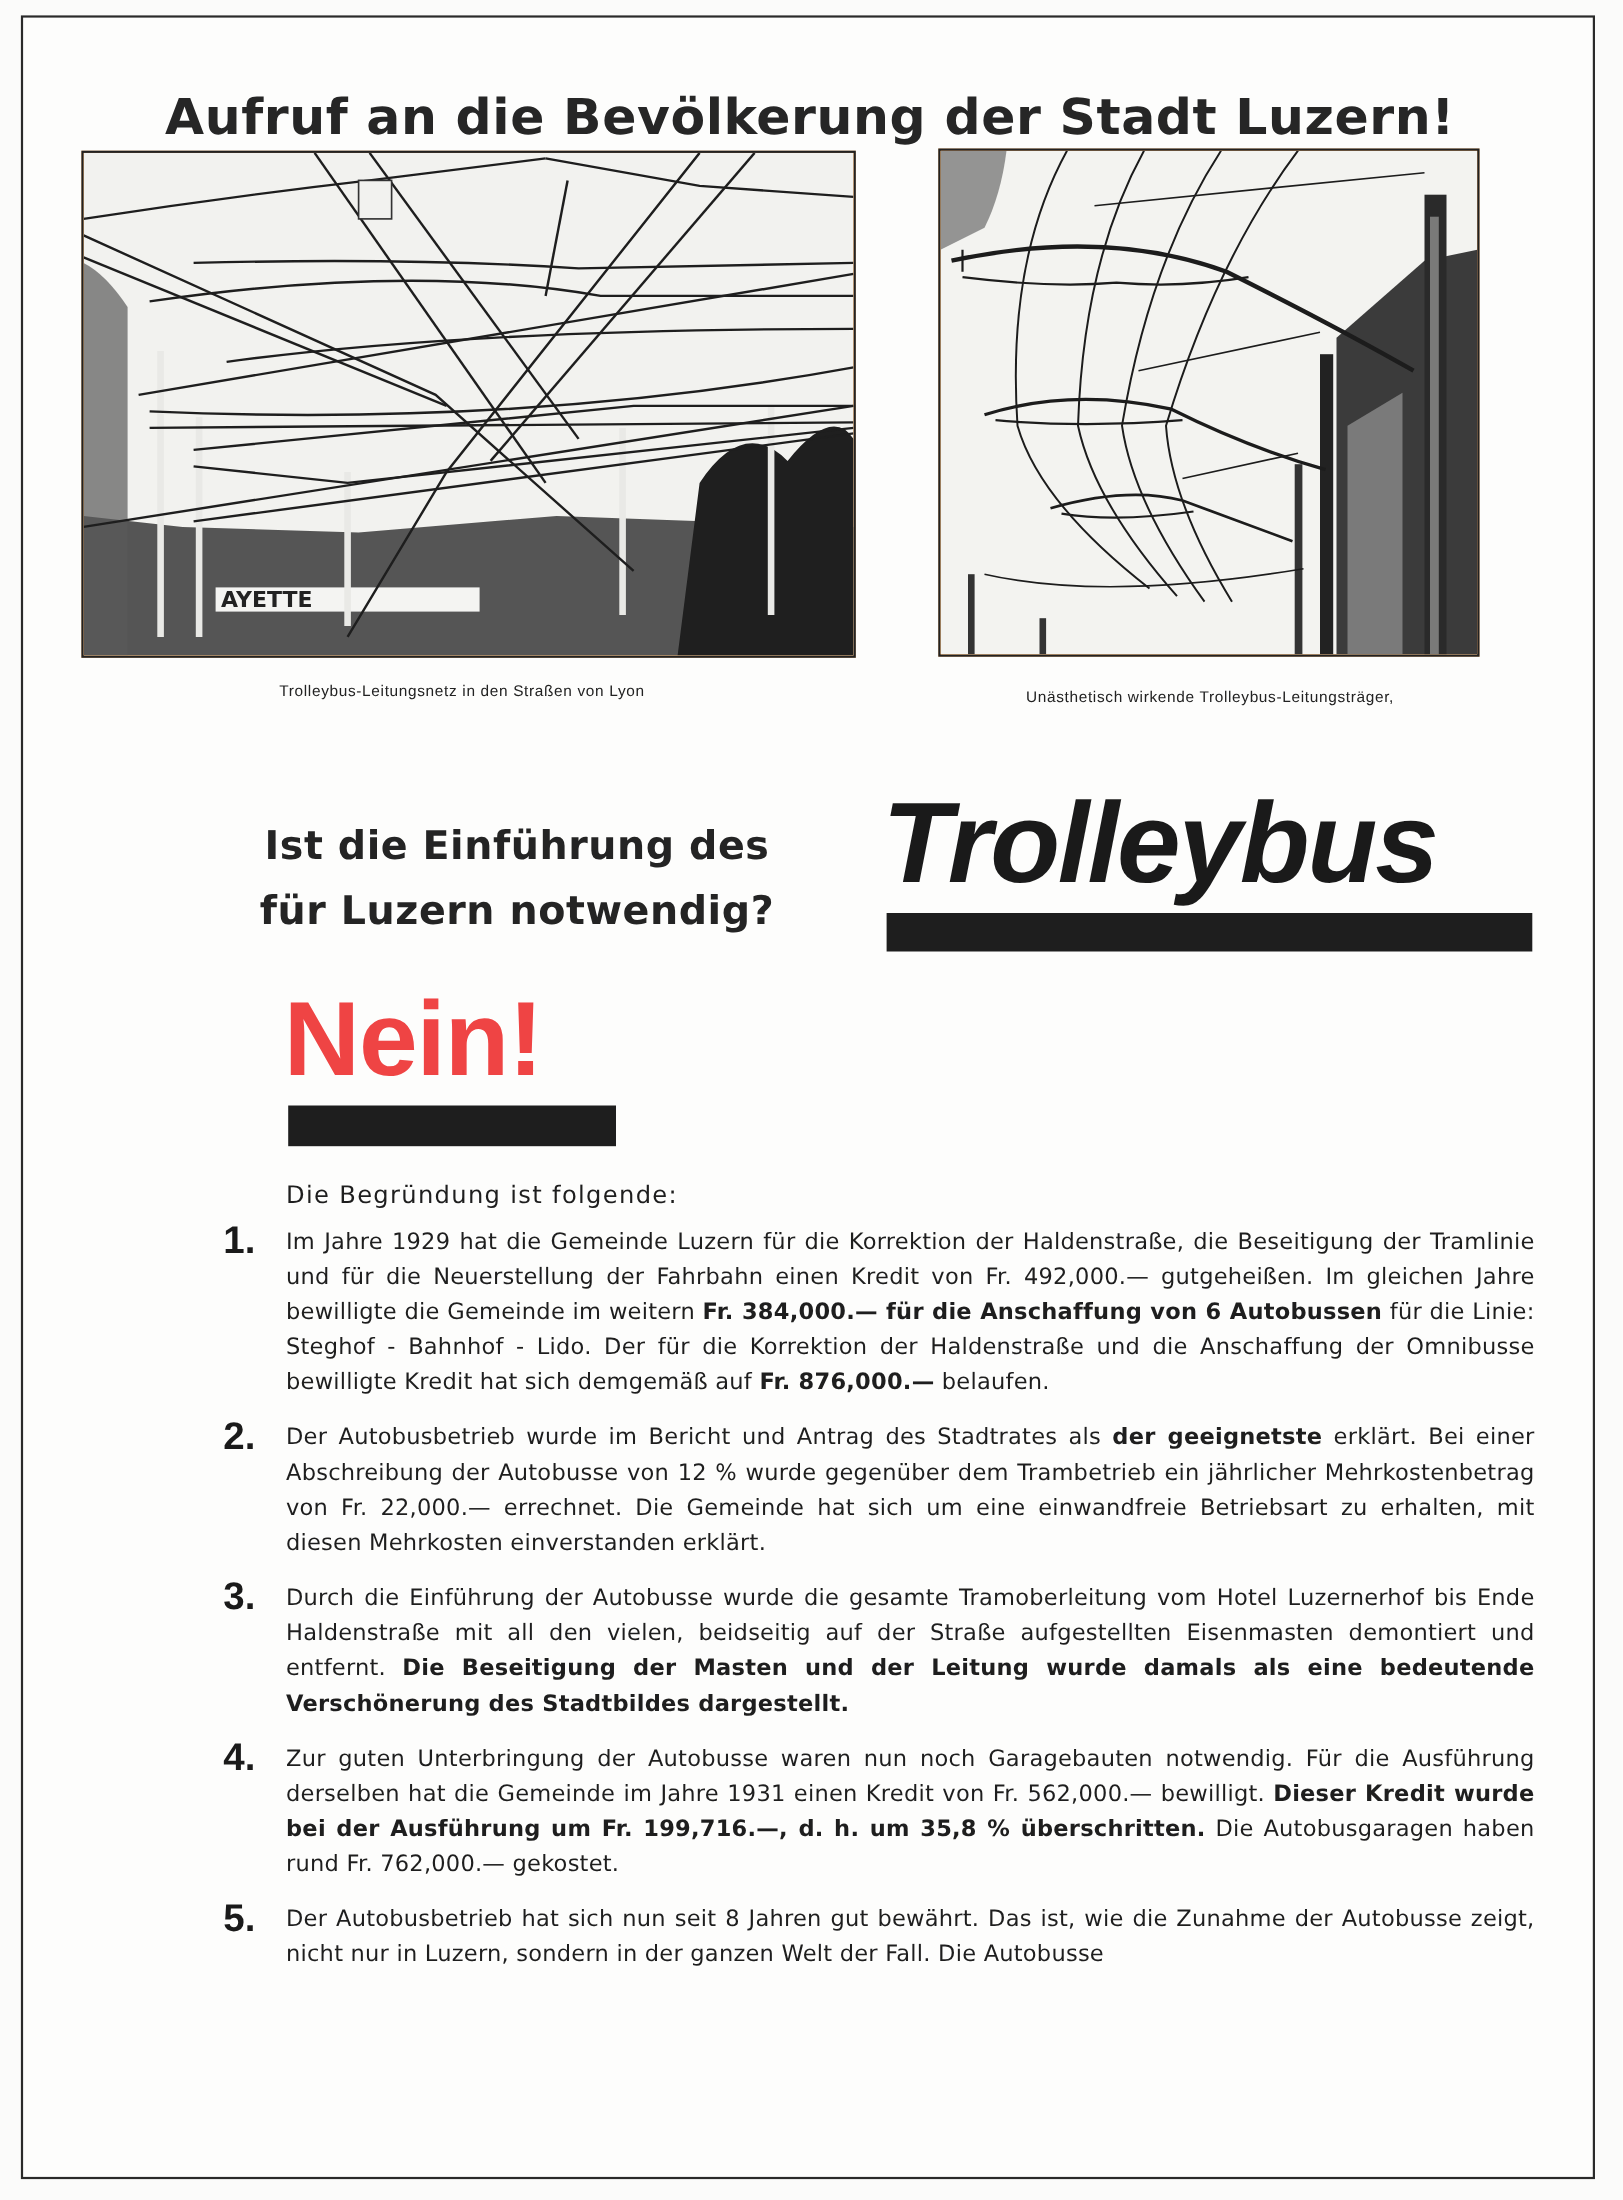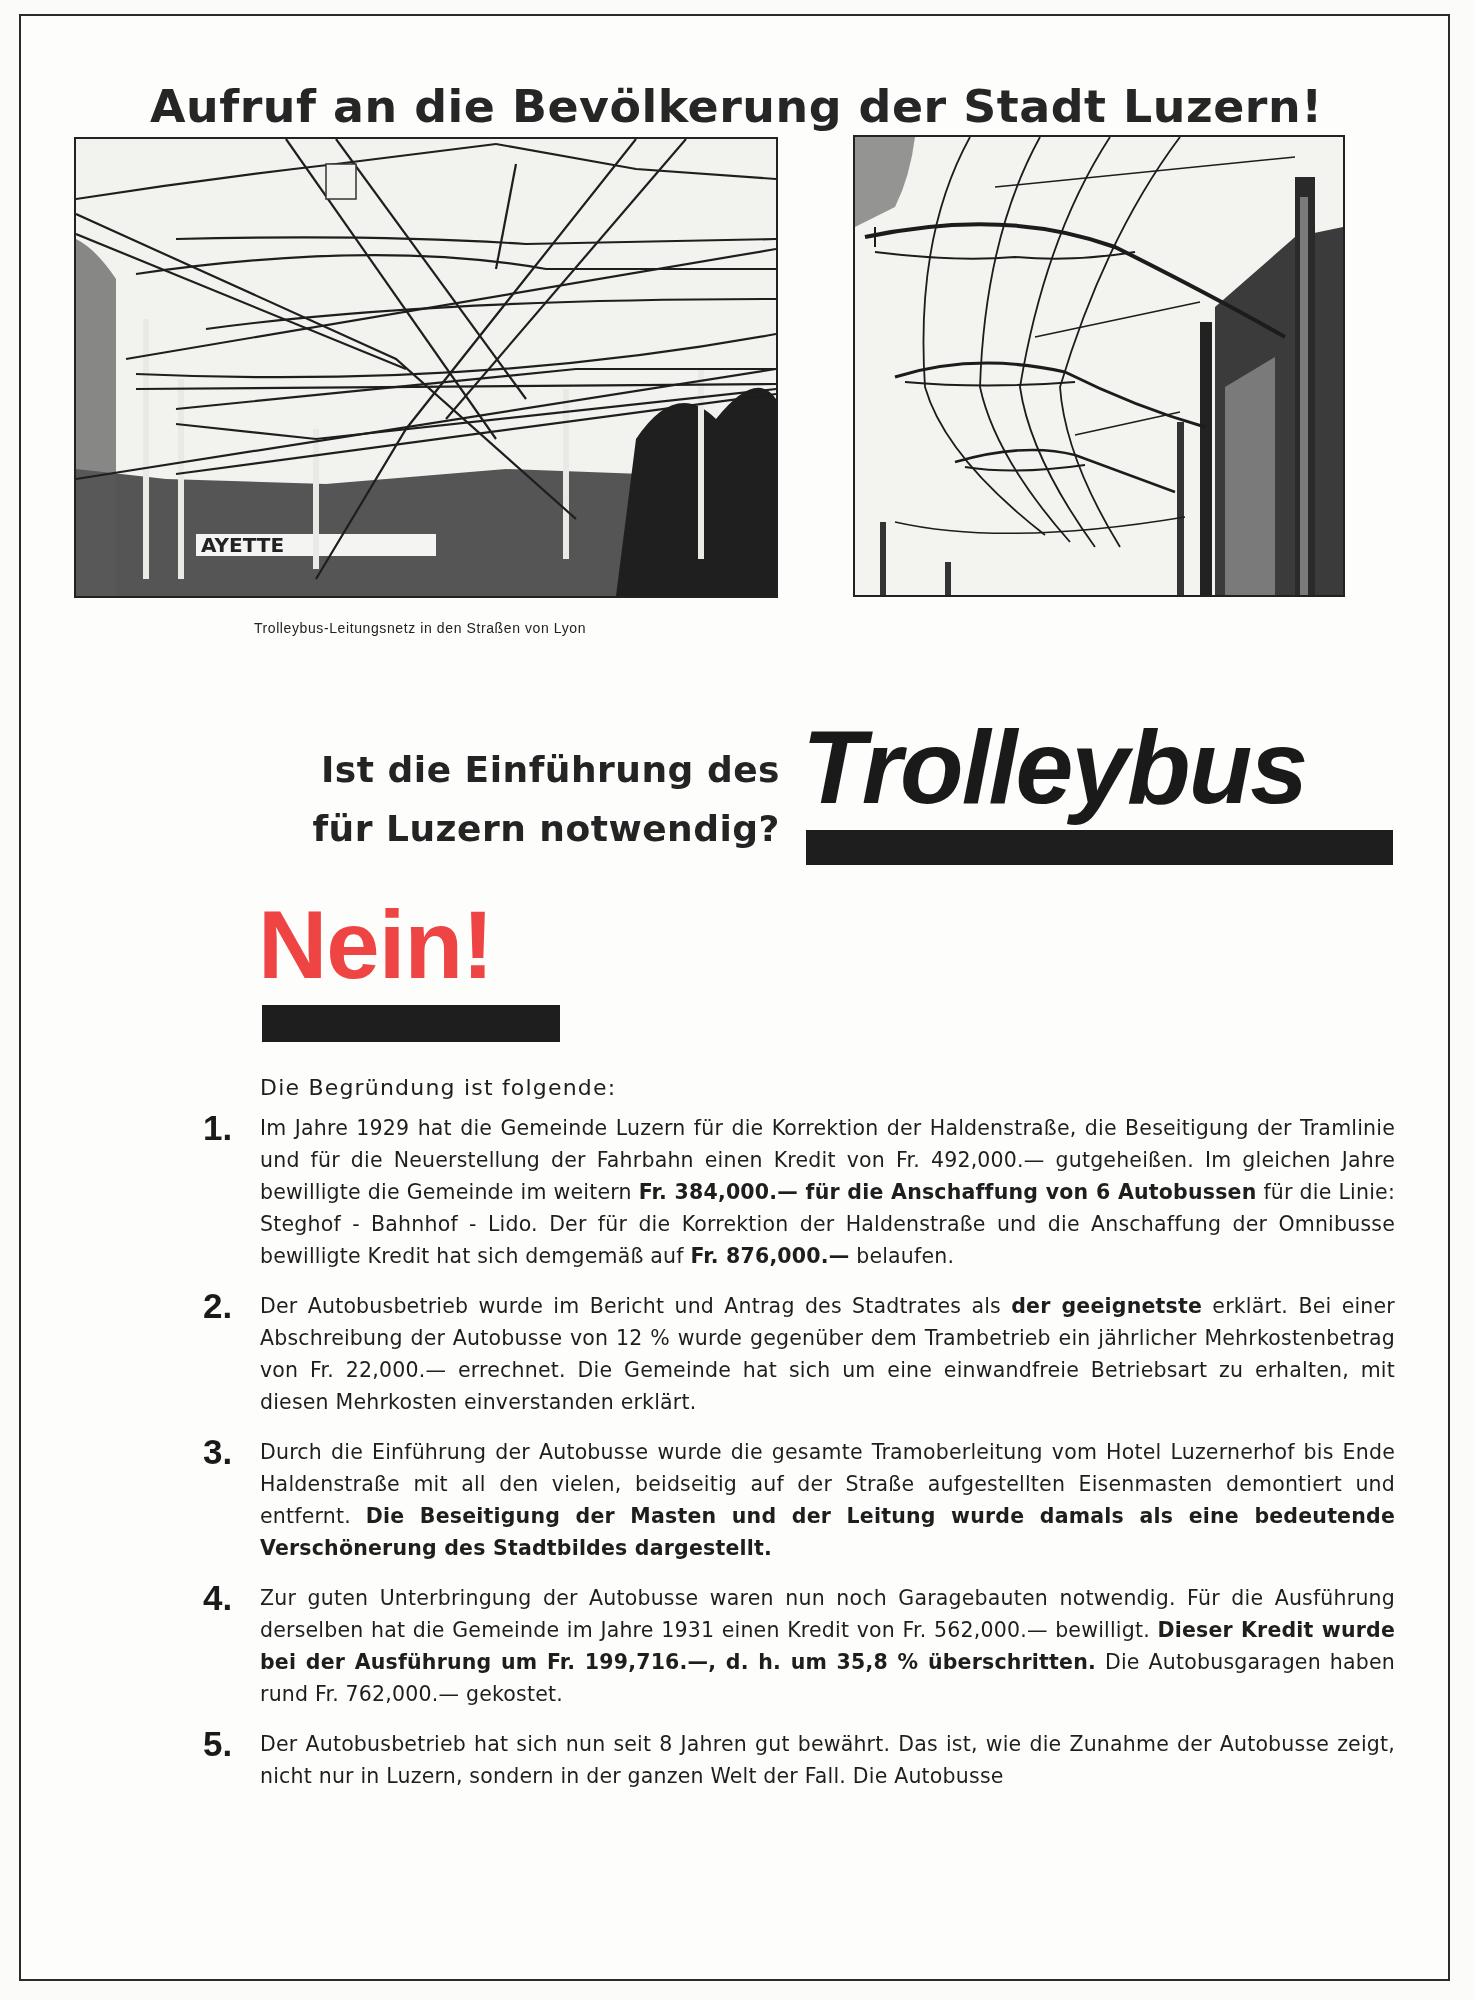--- a/index.html
+++ b/index.html
@@ -50,21 +50,21 @@
     }
     #caption-left { left: 90px; top: 620px; width: 660px; }
     #caption-right { left: 820px; top: 620px; width: 560px; line-height: 27px; }
     .question {
       position: absolute;
       left: 160px; top: 740px; width: 620px;
       font-family: "DejaVu Sans", sans-serif;
       font-weight: bold;
       font-size: 36px;
       line-height: 59px;
-      text-align: right;
+      text-align: center;
       color: #242424;
       letter-spacing: 0.5px;
     }
     .trolleybus-word {
       position: absolute;
       left: 802px; top: 712px; width: 600px;
       font-family: "Liberation Sans", sans-serif;
       font-weight: bold;
       font-size: 104px;
       line-height: 110px;
@@ -214,20 +214,21 @@
       <path d="M185 0 Q130 100 125 250 Q140 320 215 405" stroke-width="1.8"></path>
       <path d="M255 0 Q190 100 165 250 Q175 320 240 410" stroke-width="1.8"></path>
       <path d="M325 0 Q250 100 205 250 Q210 320 265 410" stroke-width="1.8"></path>
       <path d="M40 385 Q150 410 330 380" stroke-width="1.5"></path>
     </g>
   </svg>
 </div>
 
 <div class="caption" id="caption-left">Trolleybus-Leitungsnetz in den Straßen von Lyon</div>
 <div class="caption" id="caption-right">
+  <div>Unästhetisch wirkende Trolleybus-Leitungsträger,</div>
 </div>
 
 <div class="question">
   <div>Ist die Einführung des</div>
   <div>für Luzern notwendig?</div>
 </div>
 
 <div class="trolleybus-word">Trolleybus</div>
 <div class="trolleybus-bar"></div>
 

